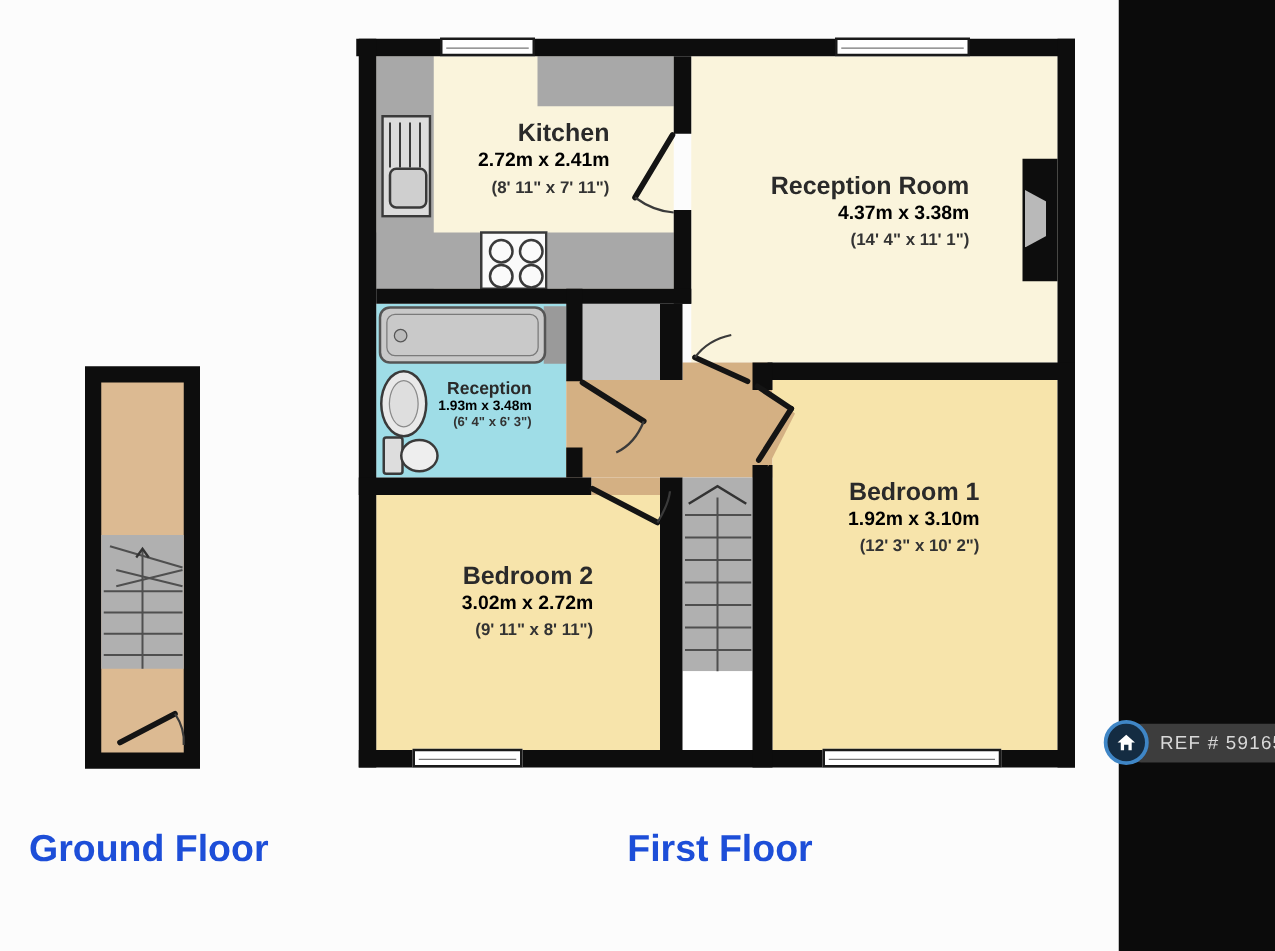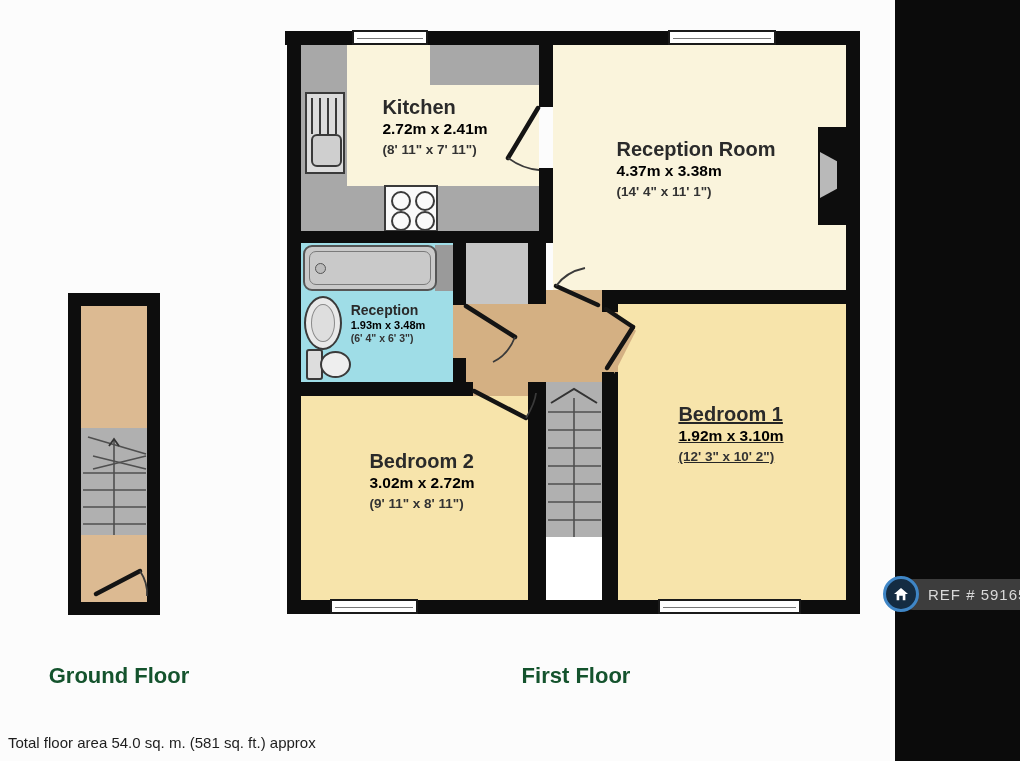--- a/index.html
+++ b/index.html
@@ -9,30 +9,30 @@
     --ink:#262626;
   }
   html,body{margin:0;padding:0;background:#e8e8e8;}
   #canvas{
     position:relative;width:1020px;height:761px;background:#fcfcfc;
     overflow:hidden;font-family:"Liberation Sans",sans-serif;color:var(--ink);
   }
   .abs{position:absolute;}
   .w{position:absolute;background:var(--wall);}
   .room{position:absolute;}
-  .room-label{position:absolute;text-align:left;transform:translateX(-50%);white-space:nowrap;}
+  .room-label{position:absolute;text-align:right;transform:translateX(-50%);white-space:nowrap;}
   .room-label .nm{font-weight:bold;font-size:20px;color:#2a2a2a;line-height:22px;}
   .room-label .dm{font-weight:bold;font-size:15.5px;color:#000000;line-height:22px;}
   .room-label .dft{font-weight:bold;font-size:13.5px;color:#333;line-height:20px;}
   .room-label.small .nm{font-size:14px;line-height:16px;}
   .room-label.small .dm{font-size:11px;line-height:14px;}
   .room-label.small .dft{font-size:10.5px;line-height:13px;}
   .window{position:absolute;background:#fff;border:2px solid #1a1a1a;box-sizing:border-box;}
   .window .seam{position:absolute;left:3px;right:3px;top:50%;height:0;border-top:1.5px solid #777;}
-  .floor-label{position:absolute;font-size:22px;font-weight:bold;color:#14532d;transform:translateX(-50%);white-space:nowrap;}
+  .floor-label{position:absolute;font-size:30px;font-weight:bold;color:#1d4ed8;transform:translateX(-50%);white-space:nowrap;}
   .footer-note{position:absolute;font-size:15px;color:#1e1e1e;white-space:nowrap;}
   #sidebar{position:absolute;left:895px;top:0;width:125px;height:761px;background:var(--sidebar);}
   #refbar{position:absolute;left:898px;top:579px;width:122px;height:31px;background:var(--refbar);
           border-radius:15px 0 0 15px;color:#d9d9d9;font-size:15px;letter-spacing:1px;
           line-height:31px;padding-left:30px;box-sizing:border-box;white-space:nowrap;}
   #reflogo{position:absolute;left:883px;top:576px;width:30px;height:30px;border-radius:50%;
            background:#142c42;border:3px solid var(--logoblue);display:flex;align-items:center;justify-content:center;}
   svg.lines{position:absolute;left:0;top:0;pointer-events:none;}
   .fixture{position:absolute;box-sizing:border-box;}
 </style>
@@ -183,28 +183,27 @@
   <div class="room-label" style="left:696px;top:138px;">
     <div class="nm">Reception Room</div>
     <div class="dm">4.37m x 3.38m</div>
     <div class="dft">(14' 4" x 11' 1")</div>
   </div>
   <div class="room-label small" style="left:388px;top:302px;">
     <div class="nm">Reception</div>
     <div class="dm">1.93m x 3.48m</div>
     <div class="dft">(6' 4" x 6' 3")</div>
   </div>
-  <div class="room-label" style="left:731px;top:403px;text-decoration:underline;">
+  <div class="room-label" style="left:731px;top:383px;">
     <div class="nm">Bedroom 1</div>
     <div class="dm">1.92m x 3.10m</div>
     <div class="dft">(12' 3" x 10' 2")</div>
   </div>
   <div class="room-label" style="left:422px;top:450px;">
     <div class="nm">Bedroom 2</div>
     <div class="dm">3.02m x 2.72m</div>
     <div class="dft">(9' 11" x 8' 11")</div>
   </div>
 
   <div class="floor-label" style="left:119px;top:663px;">Ground Floor</div>
   <div class="floor-label" style="left:576px;top:663px;">First Floor</div>
-  <div class="footer-note" style="left:8px;top:734px;">Total floor area 54.0 sq. m. (581 sq. ft.) approx</div>
 
 </div>
 
 </body></html>

